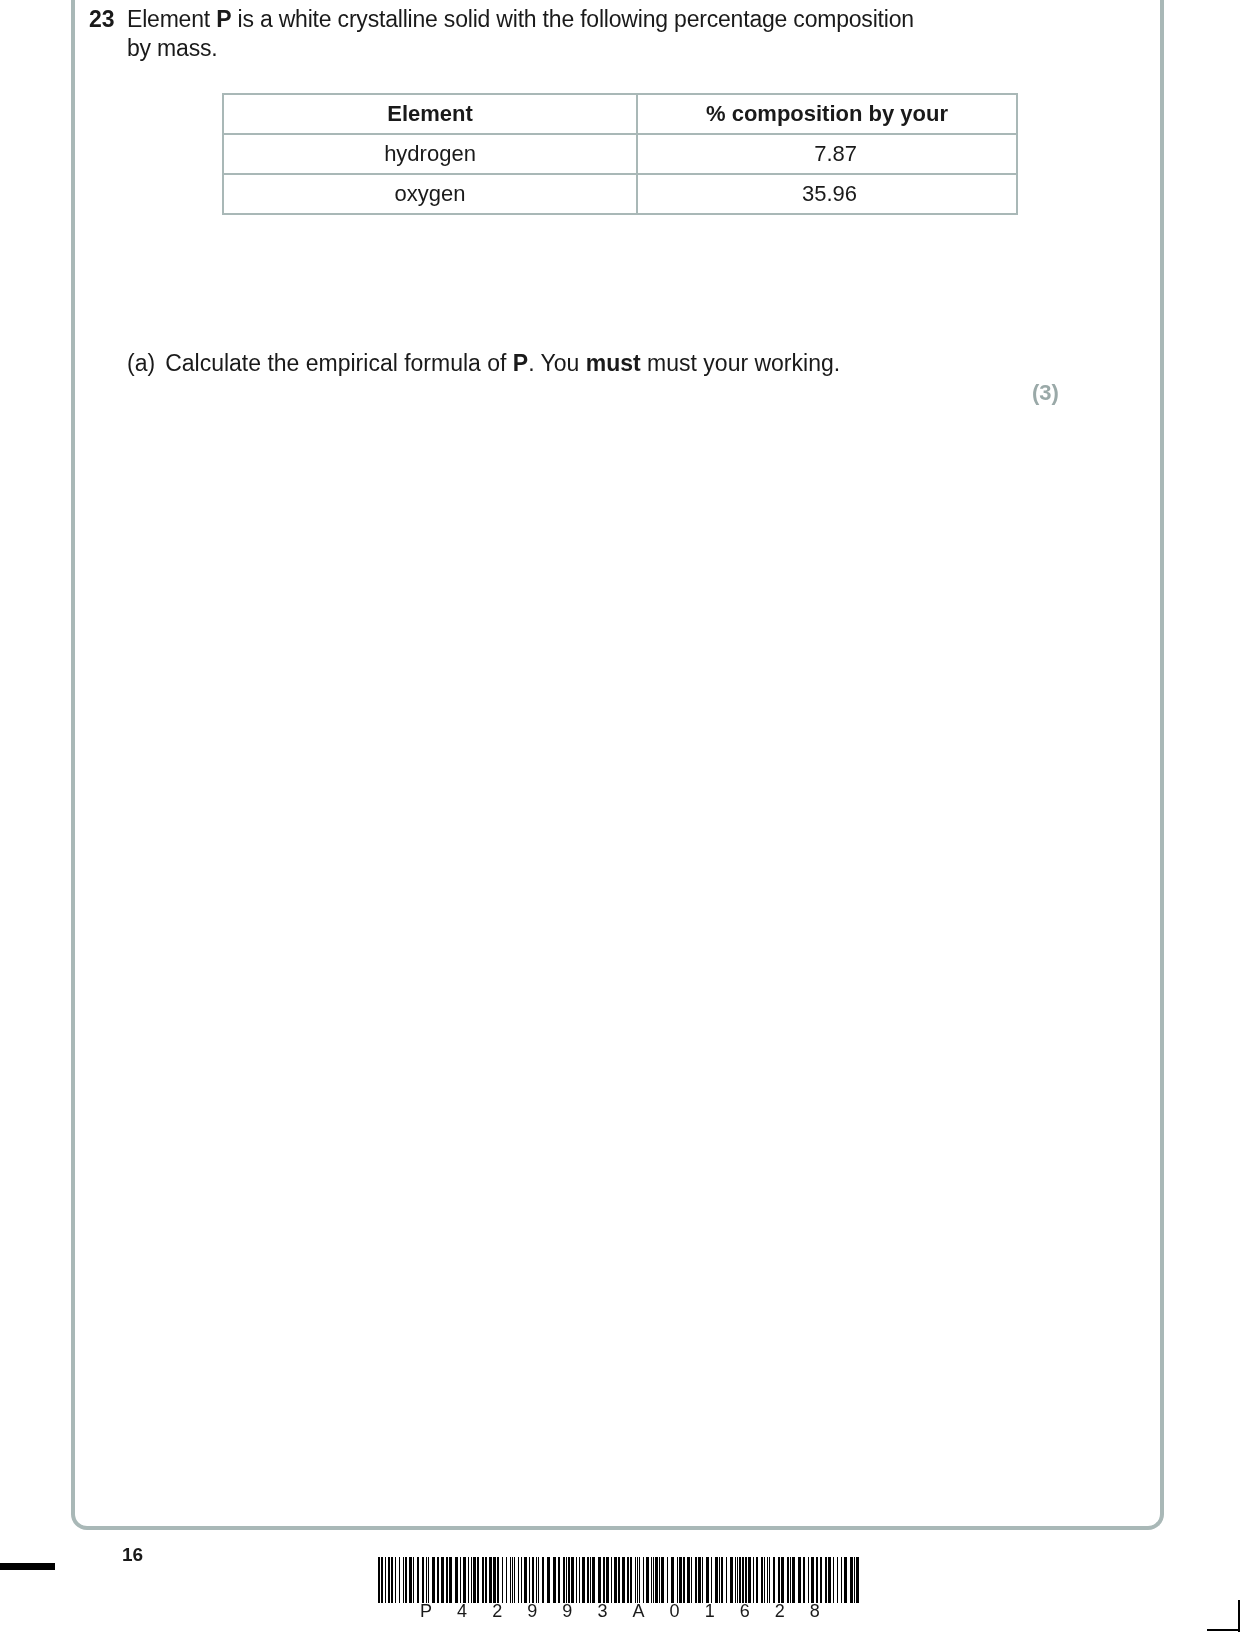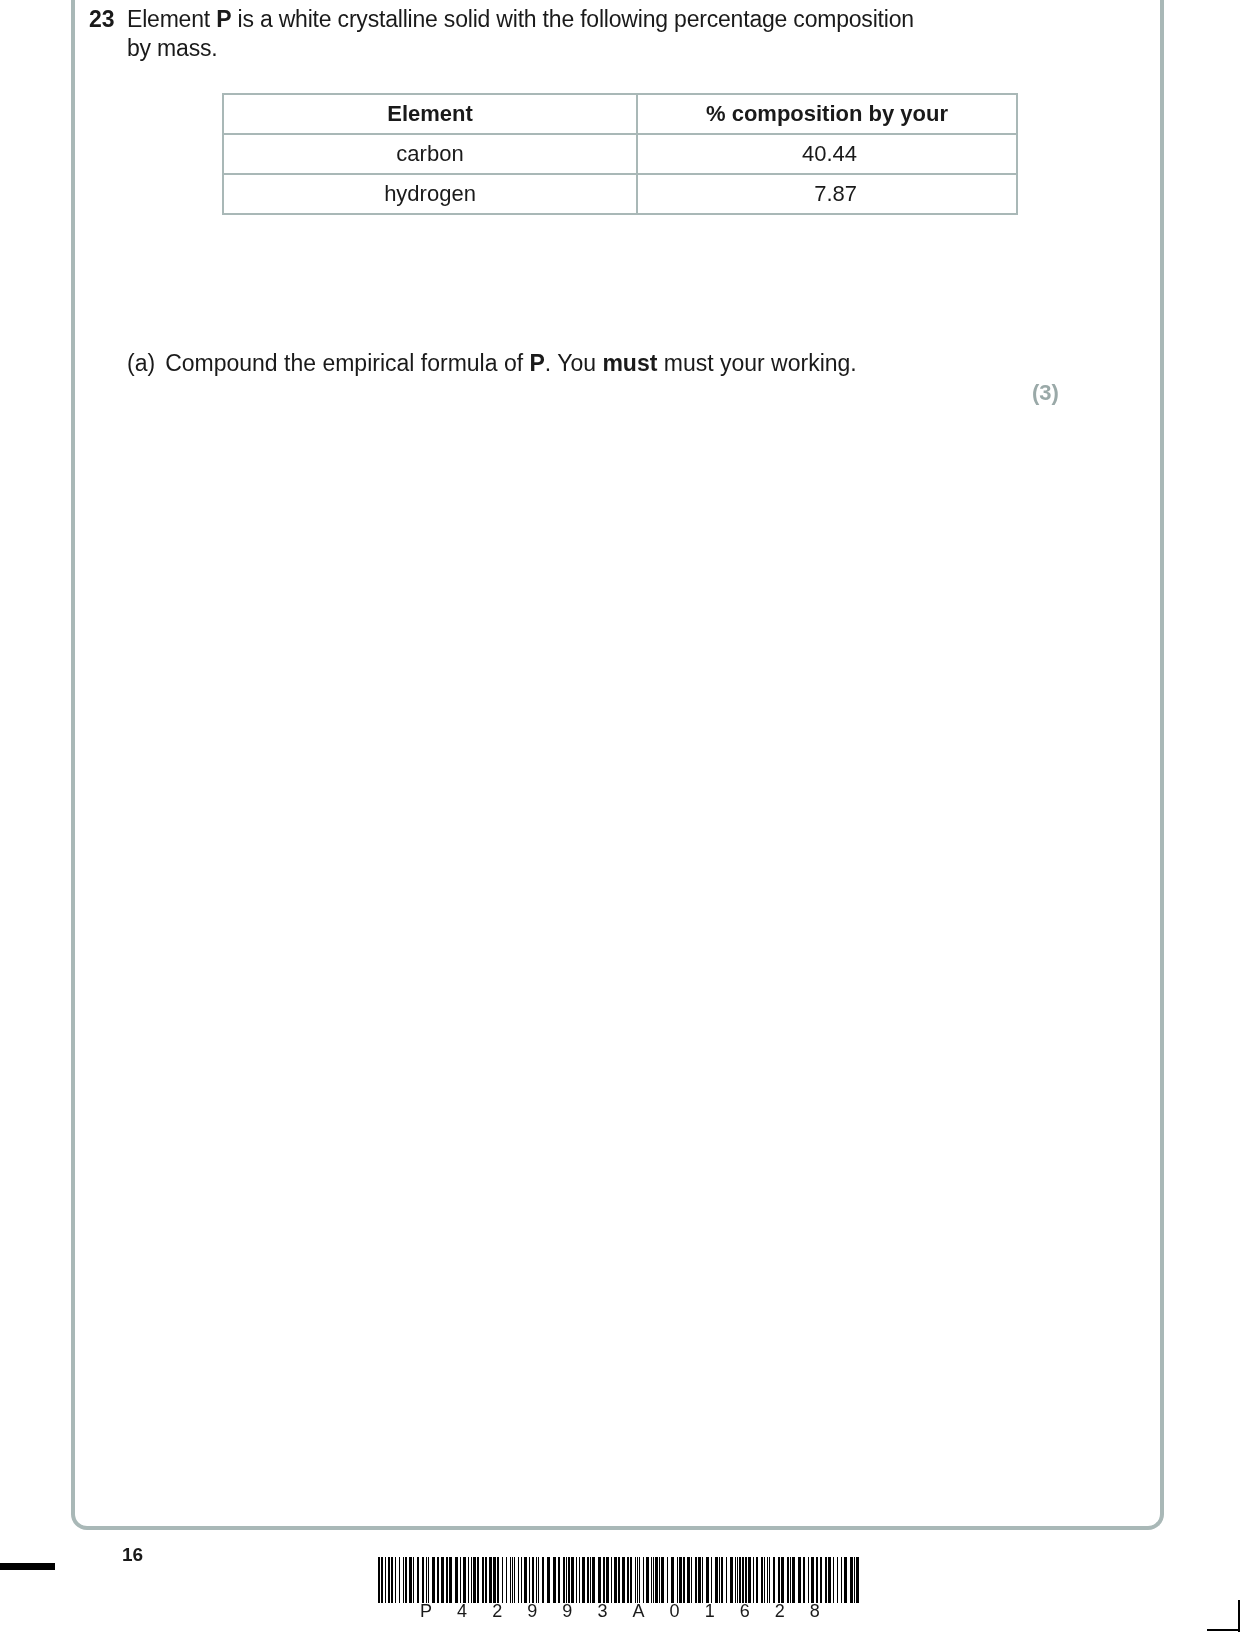--- a/index.html
+++ b/index.html
@@ -158,31 +158,31 @@
   <colgroup>
       <col class="c1">
       <col class="c2">
     </colgroup>
   <tbody>
       <tr>
     <th>Element</th>
     <th>% composition by your</th>
   </tr>
   <tr>
-    <td>carbon</td>
-    <td class="val-cell"><span>40.44</span></td>
-  </tr>
-  <tr>
     <td>hydrogen</td>
     <td class="val-cell"><span>7.87</span></td>
   </tr>
+  <tr>
+    <td>oxygen</td>
+    <td class="val-cell"><span>35.96</span></td>
+  </tr>
 </tbody>
   </table>
 
-<div class="sub-q"><span class="label">(a)</span><span>Compound the empirical formula of </span><b>P</b><span>.  You </span><b>must</b><span> must your working.</span></div>
+<div class="sub-q"><span class="label">(a)</span><span>Calculate the empirical formula of </span><b>P</b><span>.  You </span><b>must</b><span> must your working.</span></div>
 
 <div class="marks">(3)</div>
 
 <div class="answer-area"></div>
 
 <div class="page-num">16</div>
 <div class="margin-bar"></div>
 
 <div class="barcode" id="barcode">
     <i style="width: 2px; margin-right: 1px;"></i>

